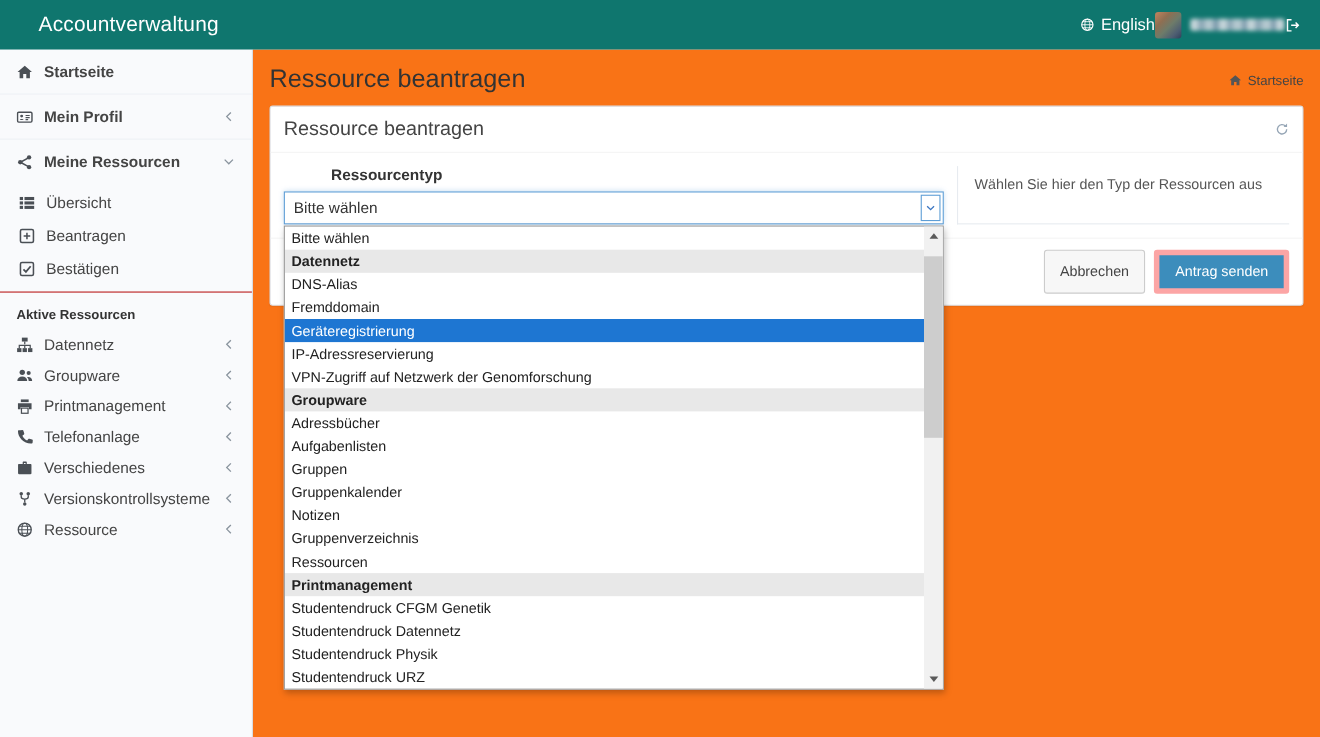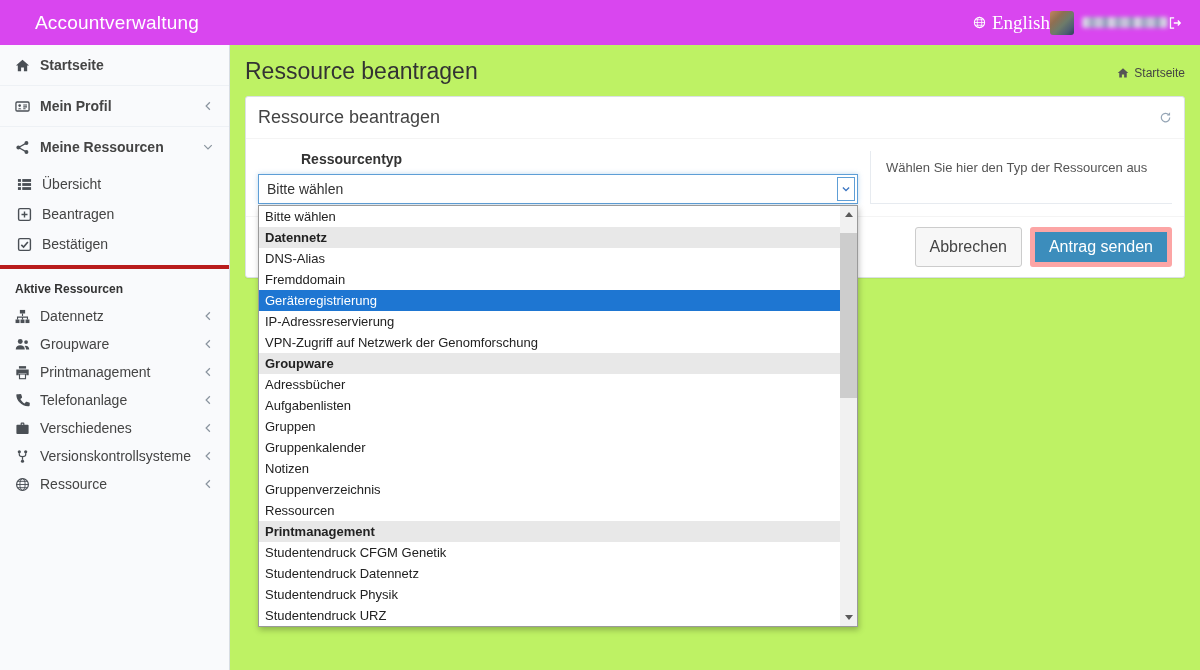--- a/index.html
+++ b/index.html
@@ -8,25 +8,25 @@
     font-family: "Liberation Sans", "DejaVu Sans", sans-serif;
     background:#ecf0f5; color:#444; overflow:hidden; position:relative;
   }
   svg { display:block; }
   .ico { width:15px; height:15px; flex:none; }
   .chev { width:12px; height:12px; flex:none; }
 
   
   .topbar {
     position:absolute; top:0; left:0; right:0; height:45px;
-    background:#d946ef; color:#fff; display:flex; align-items:center;
+    background:#0f766e; color:#fff; display:flex; align-items:center;
     z-index:30;
   }
   .brand { margin-left:35px; font-size:19px; font-weight:400; letter-spacing:.2px; }
-  .topbar-right { margin-left:auto; display:flex; align-items:center; margin-right:18px; font-size:19px;font-family:Liberation Serif, serif; }
+  .topbar-right { margin-left:auto; display:flex; align-items:center; margin-right:18px; font-size:15px; }
   .lang { display:flex; align-items:center; gap:6px; cursor:pointer; }
   .lang .ico { width:13px; height:13px; }
   .user { display:flex; align-items:center; gap:8px; cursor:pointer; }
   .avatar {
     width:24px; height:24px; border-radius:3px;
     background:linear-gradient(135deg,#c2845e 0%,#8f6f52 30%,#6d7b6a 55%,#4e5e72 80%,#30405a 100%);
     filter:blur(.6px);
   }
   .redacted {
     width:86px; height:11px; border-radius:2px; opacity:.9;
@@ -45,31 +45,31 @@
   .side-item {
     display:flex; align-items:center; gap:10px;
     padding:12px 15px; font-size:14px; font-weight:600;
     border-bottom:1px solid #eef1f5; cursor:pointer;
   }
   .side-item .chevwrap { margin-left:auto; color:#8a949e; display:flex; }
   .submenu .side-sub {
     display:flex; align-items:center; gap:10px;
     padding:7px 15px 7px 17px; font-size:14px; font-weight:400; cursor:pointer;
   }
-  .submenu { padding:2px 0 6px; border-bottom:4px solid #b91c1c; }
+  .submenu { padding:2px 0 6px; border-bottom:1px solid #b91c1c; }
   .side-header { padding:13px 15px 6px; font-size:12px; font-weight:700; color:#333; }
   .side-group {
     display:flex; align-items:center; gap:10px;
     padding:6px 15px; font-size:14px; font-weight:400; cursor:pointer;
   }
   .side-group .chevwrap, .side-sub .chevwrap { margin-left:auto; color:#8a949e; display:flex; }
   .sidebar .ico { color:#4a4f55; }
 
   
-  .content { position:absolute; top:45px; left:230px; right:0; bottom:0; background:#bef264; }
+  .content { position:absolute; top:45px; left:230px; right:0; bottom:0; background:#f97316; }
   .content-header { display:flex; align-items:baseline; justify-content:space-between; padding:13px 15px 11px; }
   .page-title { font-size:23px; font-weight:400; color:#333; }
   .breadcrumb { display:flex; align-items:center; gap:5px; font-size:12px; color:#444; cursor:pointer; }
   .breadcrumb .ico { width:12px; height:12px; color:#555; }
 
   .box {
     margin:0 15px; background:#fff; border:1px solid #dbe0e6; border-radius:3px;
     box-shadow:0 1px 1px rgba(0,0,0,.06); position:relative;
   }
   .box-header { display:flex; align-items:center; justify-content:space-between; padding:10px 12px; border-bottom:1px solid #f4f4f4; }
@@ -94,21 +94,21 @@
   }
   .caret-box svg { width:10px; height:10px; }
 
   .help-col {
     flex:1; margin-left:12px; padding:9px 15px 28px;
     border-left:1px solid #e7ebf0; border-bottom:1px solid #e7ebf0;
     font-size:13px; color:#555;
   }
 
   .box-footer { border-top:1px solid #f4f4f4; padding:10px 12px; display:flex; justify-content:flex-end; gap:8px; }
-  .btn { font-size:16px; padding:6px 14px; border-radius:3px; cursor:pointer; line-height:18px; }
+  .btn { font-size:13px; padding:6px 14px; border-radius:3px; cursor:pointer; line-height:18px; }
   .btn-default { background:#f7f7f7; border:1px solid #ccc; color:#444; }
   .btn-primary { background:#3c8dbc; border:5px solid #fca5a5; color:#fff; }
 
   
   .dd {
     position:absolute; left:0; top:31px; width:600px; height:422px;
     background:#fff; border:1px solid #9a9a9a; box-shadow:1px 3px 6px rgba(0,0,0,.25);
     display:flex; z-index:40; font-size:13px; color:#222;
   }
   .dd-list { flex:1; overflow:hidden; }

